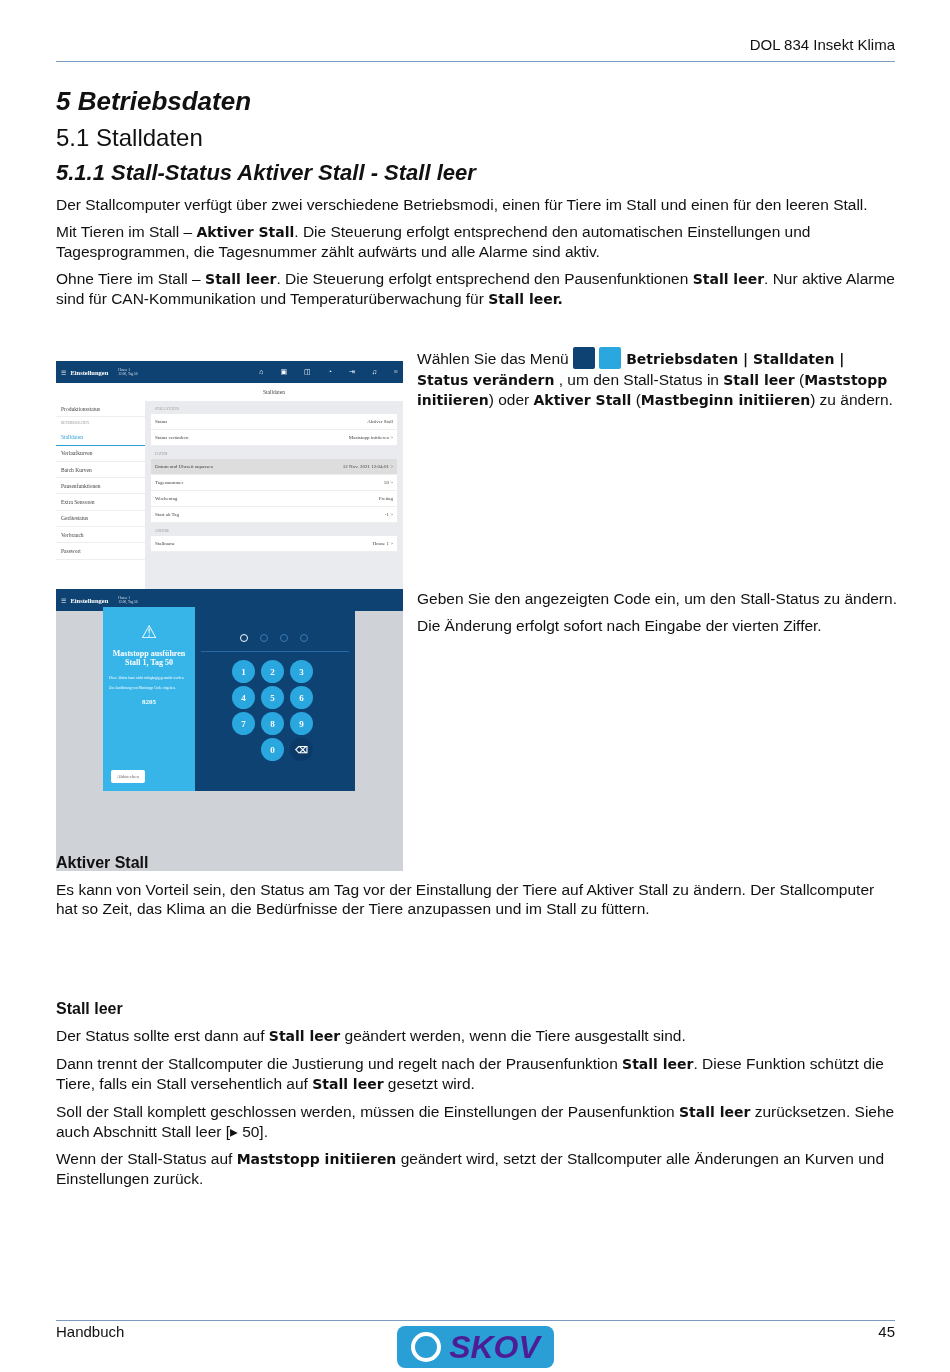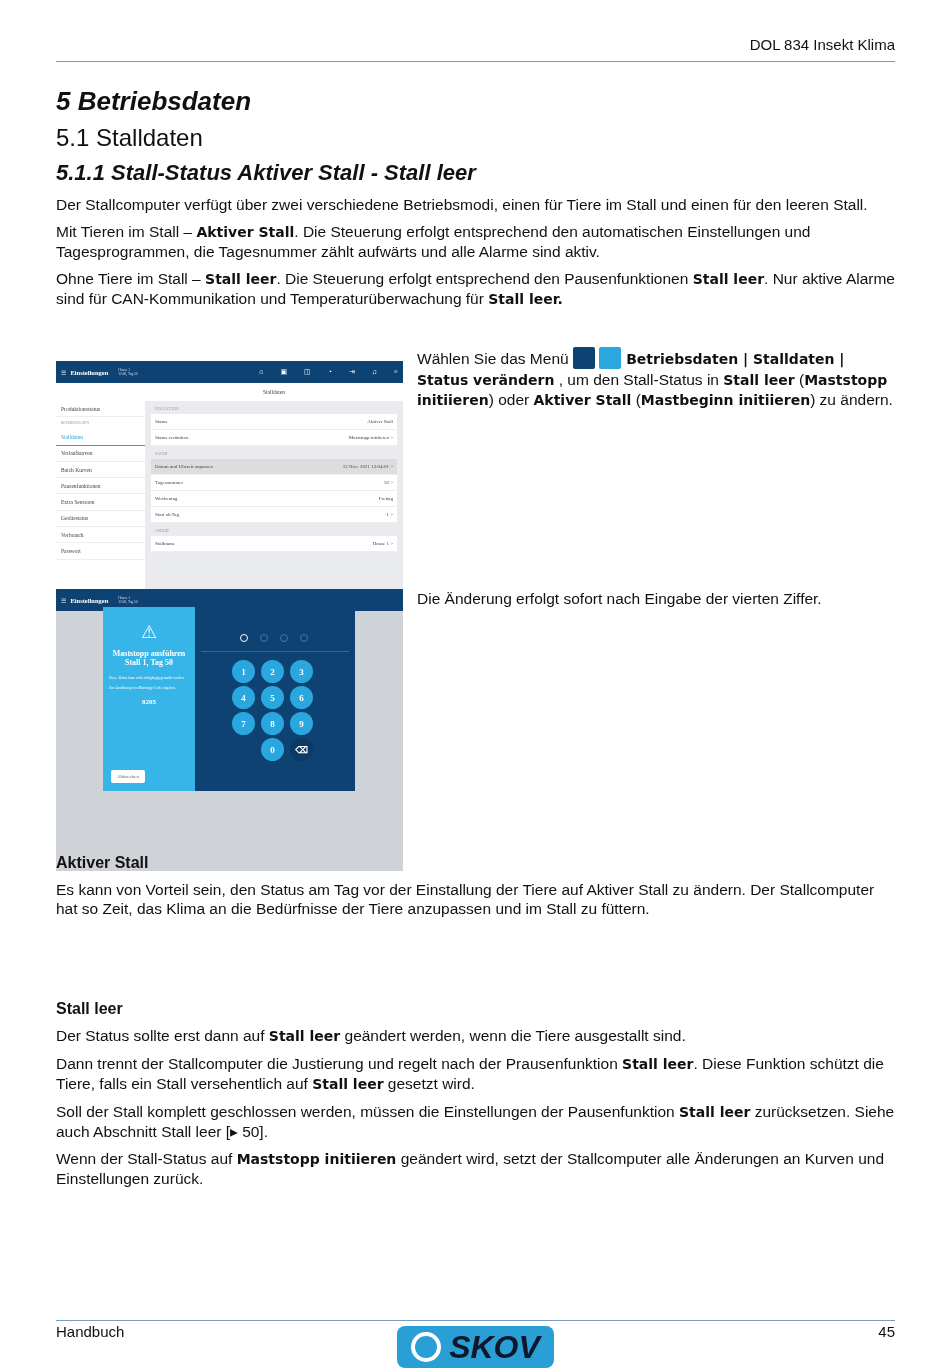--- a/index.html
+++ b/index.html
@@ -29,21 +29,21 @@
 .row.hl{background:#ddd}
 .sec{font-size:3.5px;color:#999;padding:6px 10px 3px}
 .modal{position:absolute;left:47px;top:18px;width:252px;height:184px;display:flex}
 .ml{width:92px;background:#37b5e8;color:#fff;text-align:center;padding-top:14px;font-size:8px;position:relative}
 .mr{flex:1;background:#0e4273;position:relative}
 .key{position:absolute;width:23px;height:23px;border-radius:50%;background:#2aa7de;color:#fff;font-size:9px;font-weight:bold;display:flex;align-items:center;justify-content:center}
 .dot{position:absolute;top:27px;width:8px;height:8px;border-radius:50%;border:1px solid #3a7bb5}
 .side-txt{position:absolute;left:417px;width:480px;font-size:15.5px;line-height:19.5px}
 .ic{display:inline-block;width:22px;height:22px;vertical-align:-5px;border-radius:2px}
 .foot{position:absolute;left:56px;right:55px;top:1320px;border-top:1.5px solid #7a9cc0;font-size:15px;padding-top:2px}
-.logo{position:absolute;left:397px;top:1326px;width:157px;height:42px;background:#2a9fd6;border-radius:8px;color:#0f172a;font-weight:bold;font-style:italic;font-size:32px;display:flex;align-items:center;justify-content:center;gap:8px}
+.logo{position:absolute;left:397px;top:1326px;width:157px;height:42px;background:#2a9fd6;border-radius:8px;color:#4c1d95;font-weight:bold;font-style:italic;font-size:32px;display:flex;align-items:center;justify-content:center;gap:8px}
 .logo .circ{width:30px;height:30px;border-radius:50%;border:4px solid #fff}
 </style>
 </head>
 <body>
 
 <div class="hdr"><span>DOL 834 Insekt Klima</span></div>
 <div class="h1">5 Betriebsdaten</div>
 <div class="h2">5.1 Stalldaten</div>
 <div class="h3">5.1.1 Stall-Status Aktiver Stall - Stall leer</div>
 
@@ -150,20 +150,21 @@
    <div class="key" style="left:37px;top:105px">7</div>
    <div class="key" style="left:66px;top:105px">8</div>
    <div class="key" style="left:95px;top:105px">9</div>
    <div class="key" style="left:66px;top:131px">0</div>
    <div class="key" style="left:95px;top:131px;background:#0b3a68">⌫</div>
   </div>
  </div>
 </div>
 
 <div class="side-txt" style="top:589px">
+ <p style="margin-bottom:8px">Geben Sie den angezeigten Code ein, um den Stall-Status zu ändern.</p>
  <p>Die Änderung erfolgt sofort nach Eingabe der vierten Ziffer.</p>
 </div>
 
 <div class="blk" style="top:854px">
  <div class="sub">Aktiver Stall</div>
  <p>Es kann von Vorteil sein, den Status am Tag vor der Einstallung der Tiere auf Aktiver Stall zu ändern. Der Stallcomputer hat so Zeit, das Klima an die Bedürfnisse der Tiere anzupassen und im Stall zu füttern.</p>
 </div>
 
 <div class="blk" style="top:1000px">
  <div class="sub">Stall leer</div>

